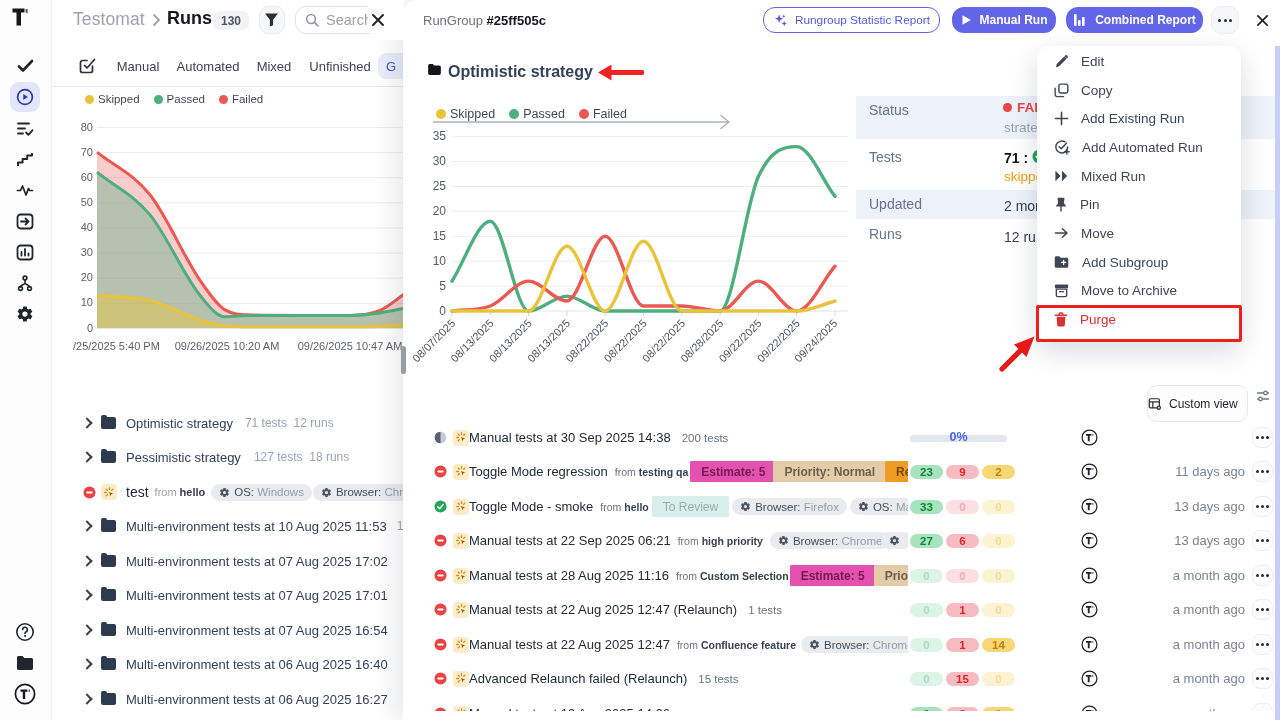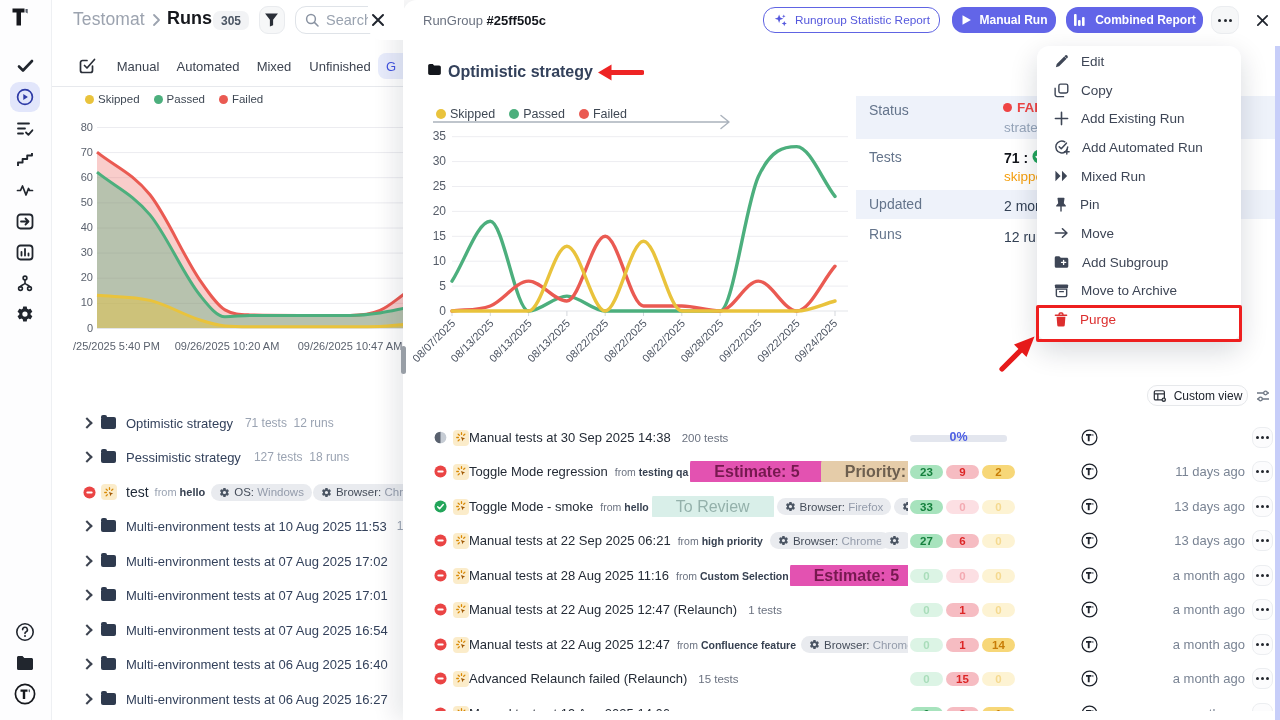--- a/index.html
+++ b/index.html
@@ -16,21 +16,21 @@
 .fname{font-size:13px;color:#33415b;font-weight:500}
 .fmeta{font-size:12px;color:#9aa3b2}
 .gpill{height:17px;padding:0 8px;background:#e9ebef;border-radius:9px;font-size:11.5px;display:inline-flex;align-items:center;white-space:nowrap}
 .spark{width:16px;height:16px;background:#fbecca;border-radius:4px;display:inline-flex;align-items:center;justify-content:center;flex:none}
 .mitem{display:flex;align-items:center;height:28.7px;padding-left:17px;font-size:13.5px;color:#3e4656}
 .mitem svg{margin-right:12px;flex:none}
 .rtitle{font-size:13px;color:#242b36;margin-left:0}
 .rfrom{font-size:10.5px;color:#6b7280;margin-left:7px}
 .rsrc{font-size:10.5px;font-weight:700;color:#374151;margin-left:3px}
 .d3{width:3px;height:3px;border-radius:50%;background:#23272e;margin:0 1.2px;display:inline-block}
-.bpill{height:32px;padding:0 24px;border-radius:8px;font-size:16px;font-weight:600;display:inline-flex;align-items:center;white-space:nowrap}
+.bpill{height:32px;padding:0 11px;border-radius:8px;font-size:12px;font-weight:600;display:inline-flex;align-items:center;white-space:nowrap}
 </style>
 </head>
 <body>
 <div id="app">
 
 <div class="abs" style="left:0;top:0;width:52px;height:720px;background:#fdfdfe;border-right:1px solid #eef0f3"></div>
 
 <svg class="abs" style="left:11px;top:7px" width="20" height="20" viewBox="0 0 20 20">
  <path d="M1.5 1.5h12v4H10V18.5H5.5V5.5h-4z" fill="#16181d"></path>
  <path d="M14.5 2h2.2v4.6l-2.2-1.4z" fill="#585f6b"></path>
@@ -88,21 +88,21 @@
       <circle cx="11" cy="11" r="9.6" stroke="#16181d" stroke-width="1.7" fill="none"></circle>
       <path d="M6.5 6.5h7v2.3h-2.3V16H8.8V8.8H6.5z" fill="#16181d"></path>
       <path d="M14.6 6.5h1.4v3l-1.4-.9z" fill="#585f6b"></path>
     </svg>
 
 <div class="abs" style="left:73px;top:9px;font-size:17.5px;color:#9ca3af;font-weight:500;letter-spacing:.1px">Testomat</div>
 <svg class="abs" style="left:151px;top:13px" width="10" height="14" viewBox="0 0 10 14">
       <path d="M3 2l5 5-5 5" stroke="#9ca3af" stroke-width="1.8" fill="none" stroke-linecap="round" stroke-linejoin="round"></path>
     </svg>
 <div class="abs" style="left:167px;top:8px;font-size:18px;color:#16181d;font-weight:700">Runs</div>
-<div class="abs flex" style="left:213px;top:11px;height:19px;padding:0 8px;background:#f2f3f5;border-radius:7px;font-size:12px;color:#4b5563;font-weight:600">305</div>
+<div class="abs flex" style="left:213px;top:11px;height:19px;padding:0 8px;background:#f2f3f5;border-radius:7px;font-size:12px;color:#4b5563;font-weight:600">130</div>
 <div class="abs" style="left:259px;top:6px;width:26px;height:28px;background:#f6f7f8;border:1px solid #e9ebee;border-radius:9px"></div>
 <svg class="abs" style="left:264px;top:12px" width="15" height="16" viewBox="0 0 14 14">
       <path d="M1 1h12L8.5 6.8v5L5.5 13V6.8z" fill="#2a2f38"></path>
     </svg>
 <div class="abs" style="left:295px;top:6px;width:110px;height:28px;border:1px solid #dfe3e8;border-radius:11px;background:#fff"></div>
 <svg class="abs" style="left:305px;top:13px" width="14" height="14" viewBox="0 0 14 14">
       <circle cx="6" cy="6" r="4.4" stroke="#8a93a2" stroke-width="1.5" fill="none"></circle>
       <path d="M9.4 9.4L13 13" stroke="#8a93a2" stroke-width="1.5" stroke-linecap="round"></path>
     </svg>
 <div class="abs" style="left:326px;top:12px;font-size:14.5px;color:#9aa3b0">Search [</div>
@@ -328,21 +328,21 @@
 <div class="abs" style="left:1004px;top:120px;font-size:13.5px;color:#94a3b8">strategy with many</div>
 <div class="abs" style="left:1004px;top:150px;font-size:14px;font-weight:700;color:#13161c">71 :</div>
 <svg class="abs" style="left:1032px;top:149px" width="15" height="15" viewBox="0 0 15 15">
       <circle cx="7.5" cy="7.5" r="7" fill="#22a55b"></circle>
       <path d="M4.3 7.7l2.2 2.2 4.2-4.8" stroke="#fff" stroke-width="1.7" fill="none" stroke-linecap="round" stroke-linejoin="round"></path>
     </svg>
 <div class="abs" style="left:1004px;top:169px;font-size:13.5px;color:#f59e0b">skipped</div>
 <div class="abs" style="left:1004px;top:198px;font-size:14px;color:#334155">2 months ago</div>
 <div class="abs" style="left:1004px;top:229px;font-size:14px;color:#334155">12 runs</div>
 
-<div class="abs flex" style="left:1147px;top:385px;width:101px;height:21px;justify-content:center;border:1px solid #e6e8eb;border-radius:10px;background:#fdfdfe">
+<div class="abs flex" style="left:1147px;top:385px;width:101px;height:37px;justify-content:flex-start;border:1px solid #e6e8eb;border-radius:10px;background:#fdfdfe">
  <svg width="14" height="14" viewBox="0 0 16 16" style="margin-right:7px">
         <g stroke="#2a2f38" stroke-width="1.4" fill="none">
           <rect x="1.5" y="2" width="11.5" height="10.5" rx="1.5"></rect>
           <path d="M1.5 5.5h11.5M5.5 5.5V12.5"></path>
         </g>
         <circle cx="12.3" cy="12.2" r="2.6" fill="#2a2f38"></circle>
         <path d="M12.3 11v2.4M11.1 12.2h2.4" stroke="#fff" stroke-width="0.9"></path>
       </svg>
  <span style="font-size:12px;color:#20252e;font-weight:500">Custom view</span>
     </div>

